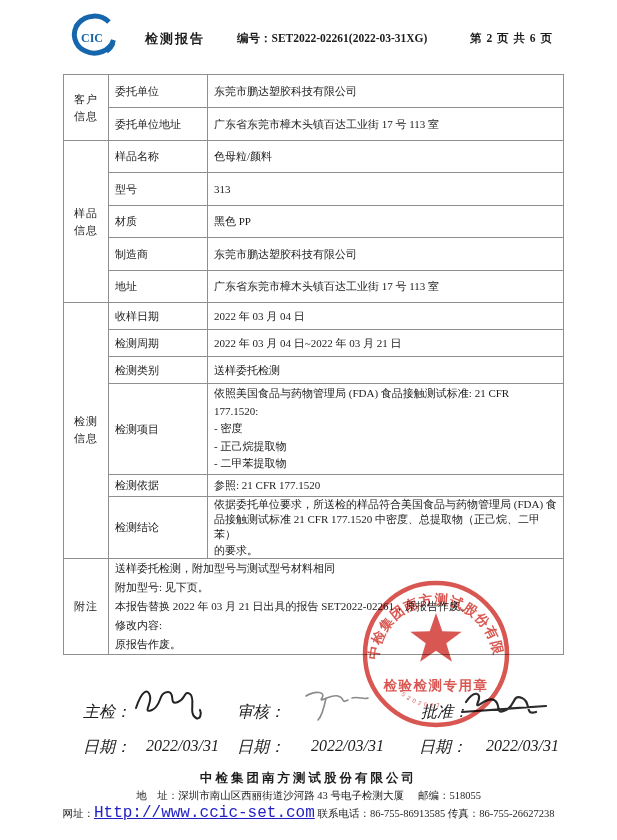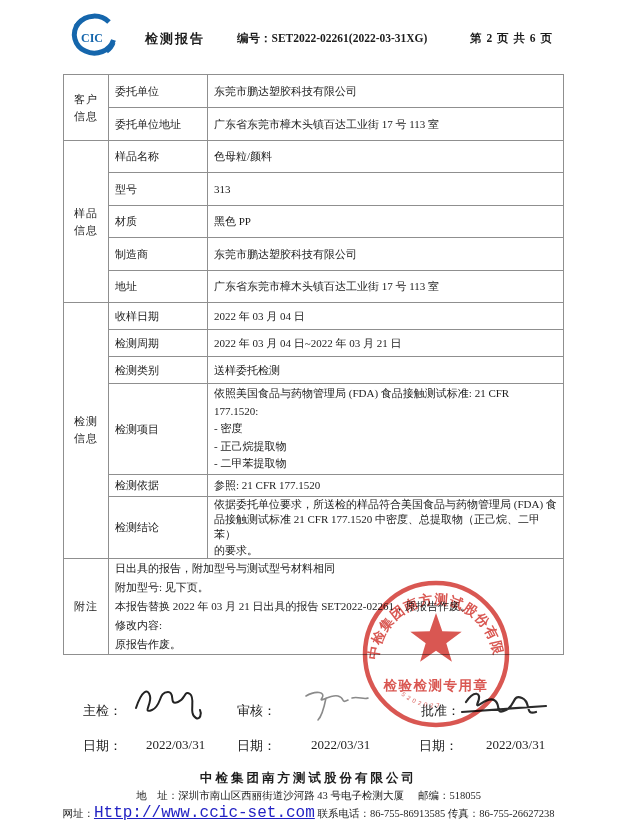--- a/index.html
+++ b/index.html
@@ -23,21 +23,21 @@
   td.sec  { text-align:center; padding:0 4px; }
   td.sec div { line-height:17px; letter-spacing:1px; }
   td.lbl  { padding-left:9px; }
   td.val  { padding-left:12px; }
   td.ml   { vertical-align:middle; padding:4px 6px 4px 12px; }
   td.ml div { line-height:17.5px; }
   td.concl div { line-height:15.2px; }
   td.note { vertical-align:middle; padding:4px 6px 4px 10px; }
   td.note div { line-height:19px; }
   
-  .sig-label, .date-label, .date-val { position:absolute; font-size:13px; }
+  .sig-label, .date-label, .date-val { position:absolute; font-size:16px;font-style:italic; }
   .sigimg { position:absolute; }
   
   .stamp { position:absolute; left:360px; top:578px; mix-blend-mode:multiply; opacity:.88; z-index:6; }
   
   .ft-company { position:absolute; left:0; top:770px; width:617px; text-align:center; font-size:12.5px; font-weight:bold; letter-spacing:3px; }
   .ft-line2   { position:absolute; left:0; top:789px; width:617px; text-align:center; font-size:10.5px; }
   .ft-line3   { position:absolute; left:0; top:804px; width:617px; text-align:center; font-size:10.5px; }
   .ft-link    { color:#2323c4; text-decoration:underline; font-family:"Liberation Mono","DejaVu Sans Mono",monospace; font-size:16px; }
   .sp { display:inline-block; width:14px; }
 </style>
@@ -139,21 +139,21 @@
         <div>品接触测试标准 21 CFR 177.1520 中密度、总提取物（正己烷、二甲苯）</div>
         <div>的要求。</div>
       </td>
     </tr>
 
     <tr style="height:96px">
       <td class="sec">
         <div>附注</div>
       </td>
       <td class="note" colspan="2">
-        <div>日出具的报告，附加型号与测试型号材料相同</div>
+        <div>送样委托检测，附加型号与测试型号材料相同</div>
         <div>附加型号: 见下页。</div>
         <div>本报告替换 2022 年 03 月 21 日出具的报告 SET2022-02261，原报告作废。</div>
         <div>修改内容:</div>
         <div>原报告作废。</div>
       </td>
     </tr>
   </tbody>
     </table>
 
   <span class="sig-label" style="left:83px; top:702px;">主检：</span>

